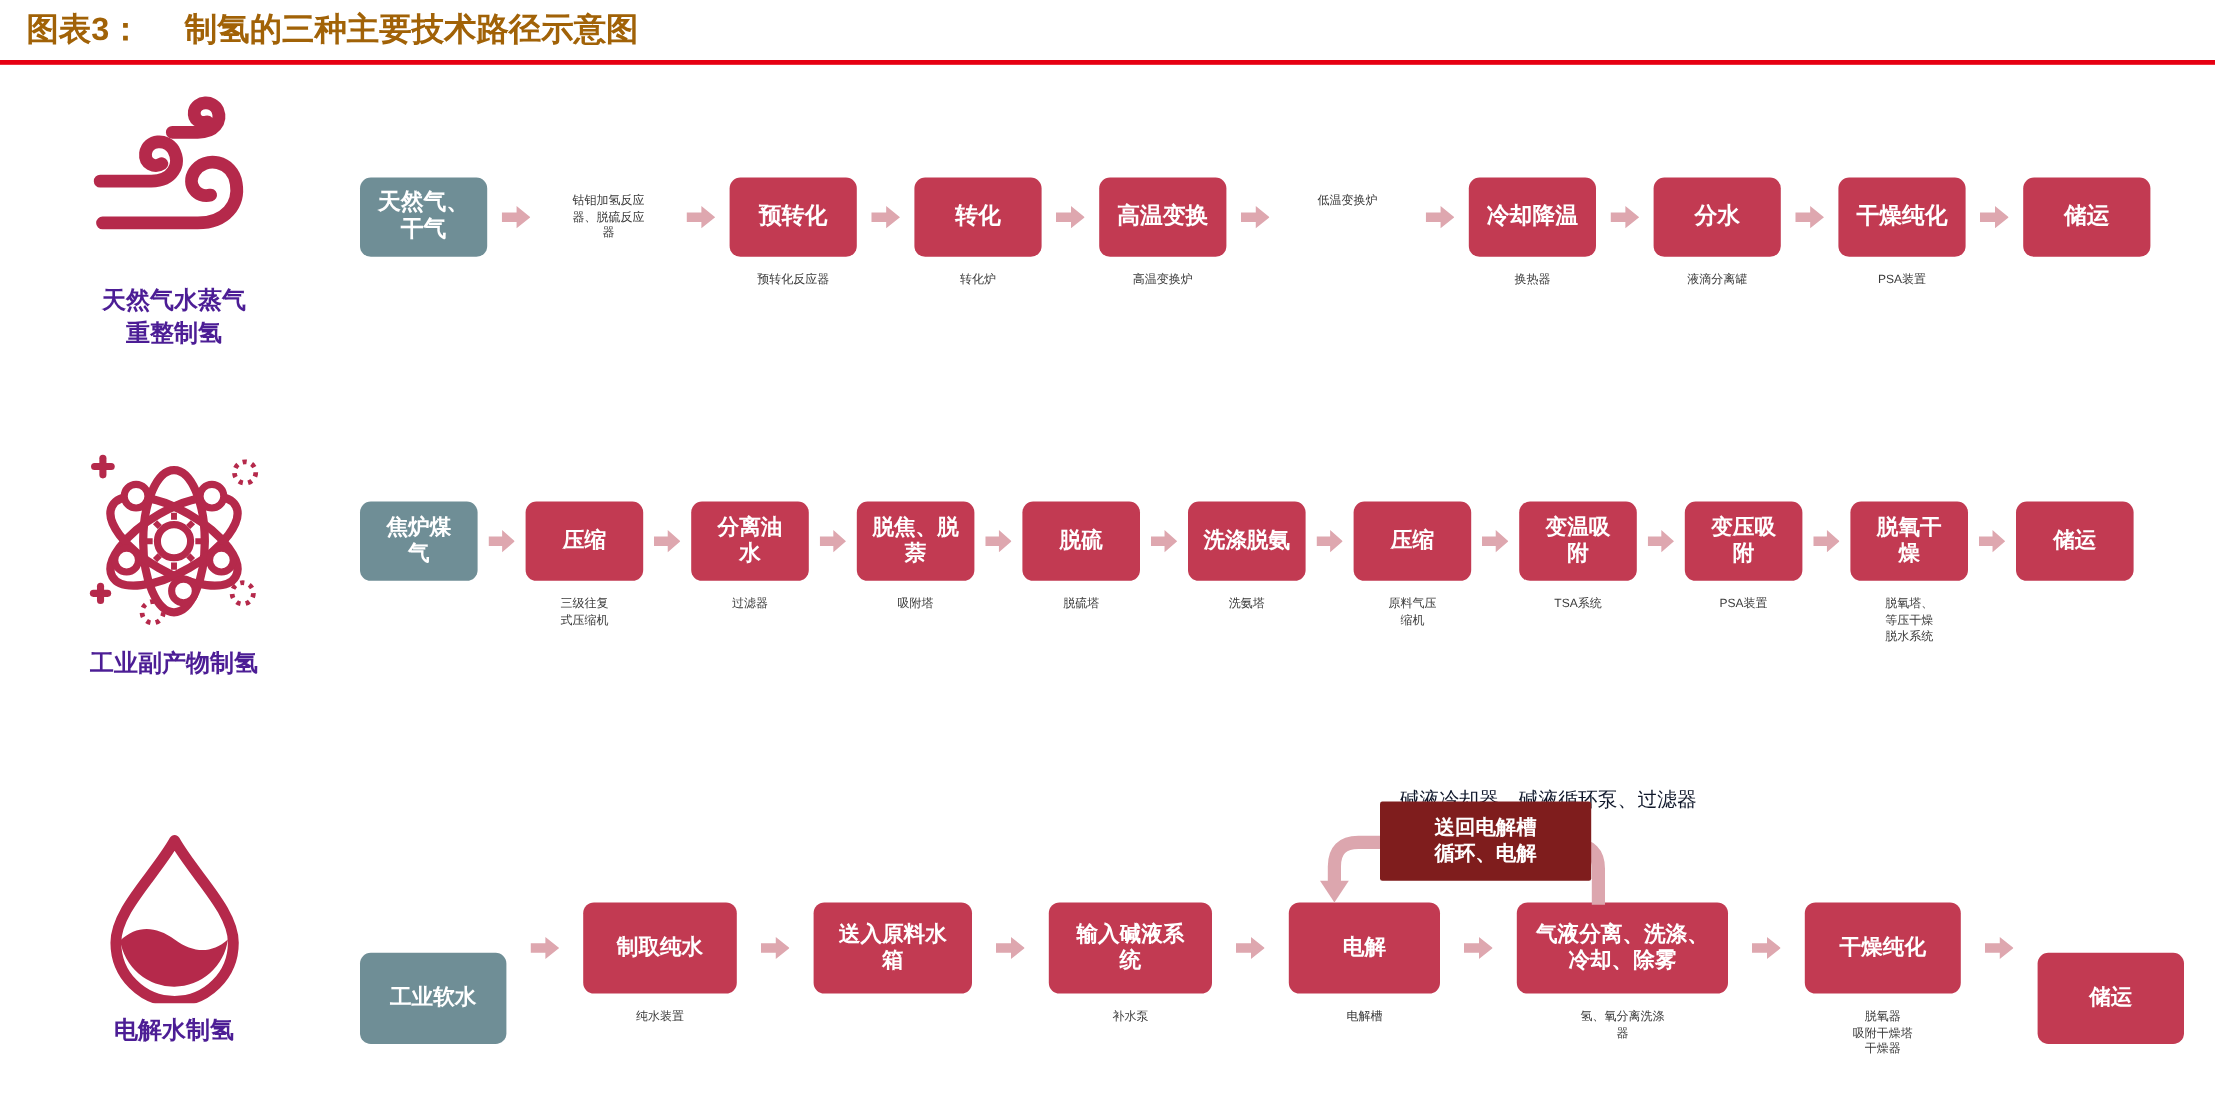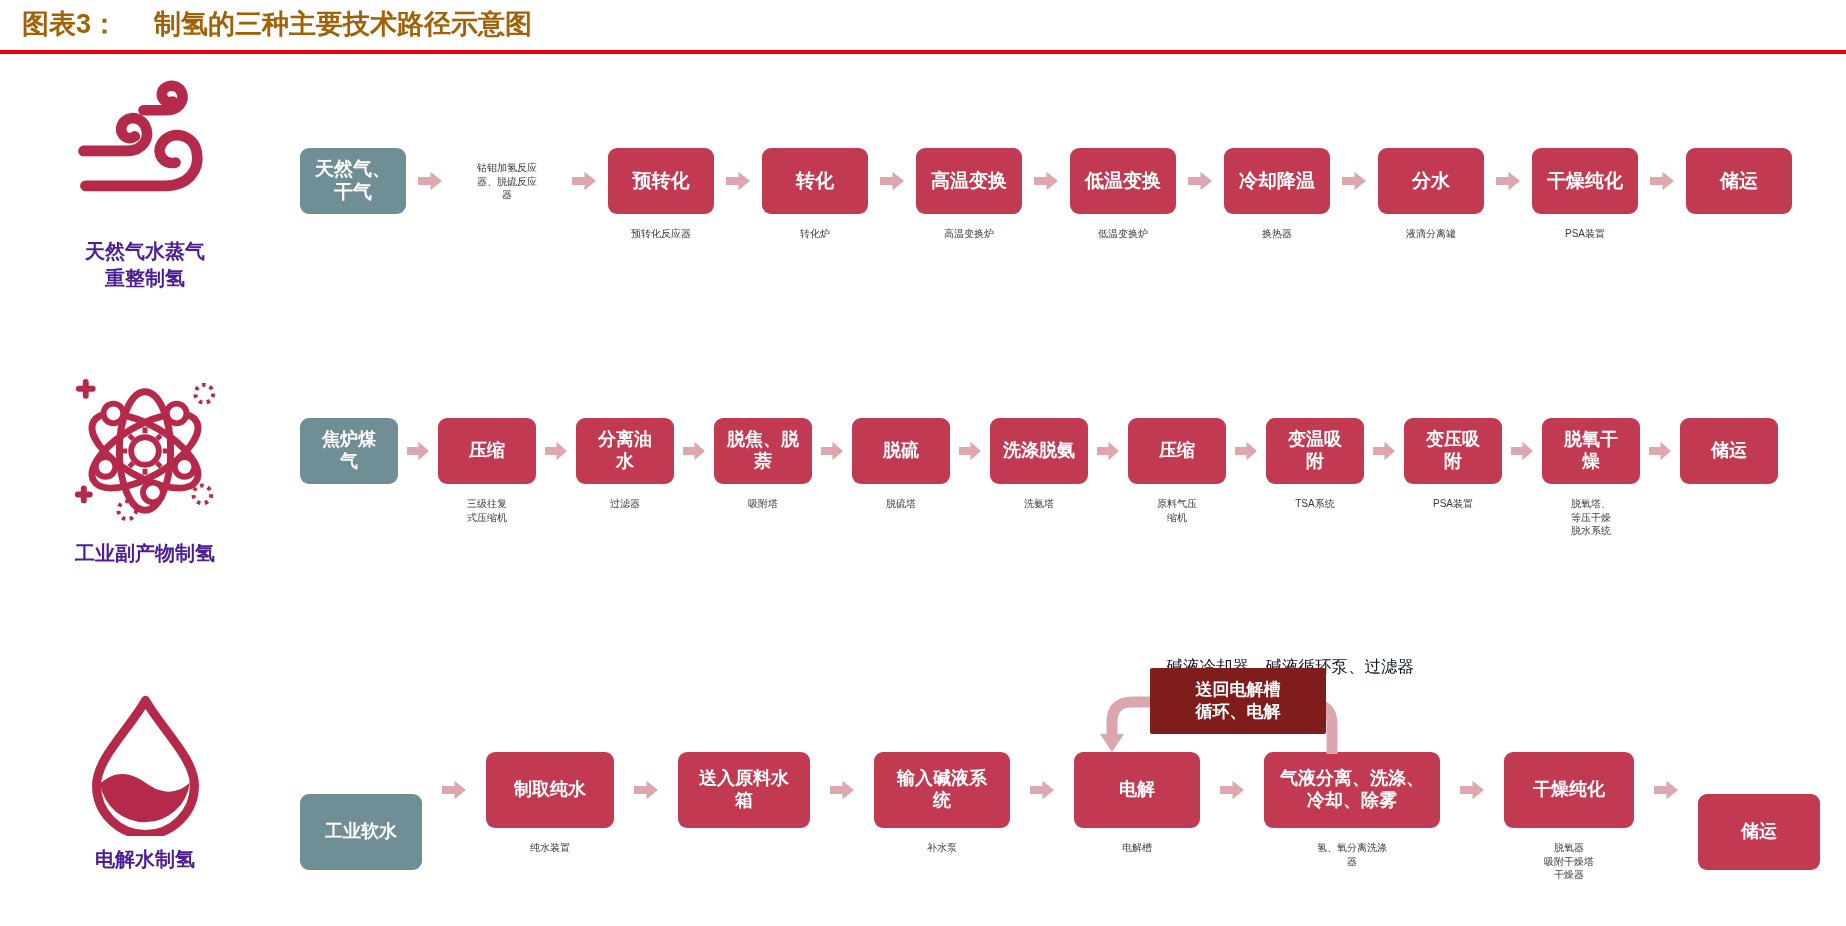--- a/index.html
+++ b/index.html
@@ -107,21 +107,20 @@
         <span class="arrow"></span>
       </div>
     <div class="step w106">
       <div class="box red">高温变换</div>
       <div class="caption">高温变换炉</div>
     </div>
     <div class="arrowbox">
         <span class="arrow"></span>
       </div>
     <div class="step w106">
-      <div class="box red">低温变换</div>
       <div class="caption">低温变换炉</div>
     </div>
     <div class="arrowbox">
         <span class="arrow"></span>
       </div>
     <div class="step w106">
       <div class="box red">冷却降温</div>
       <div class="caption">换热器</div>
     </div>
     <div class="arrowbox">

